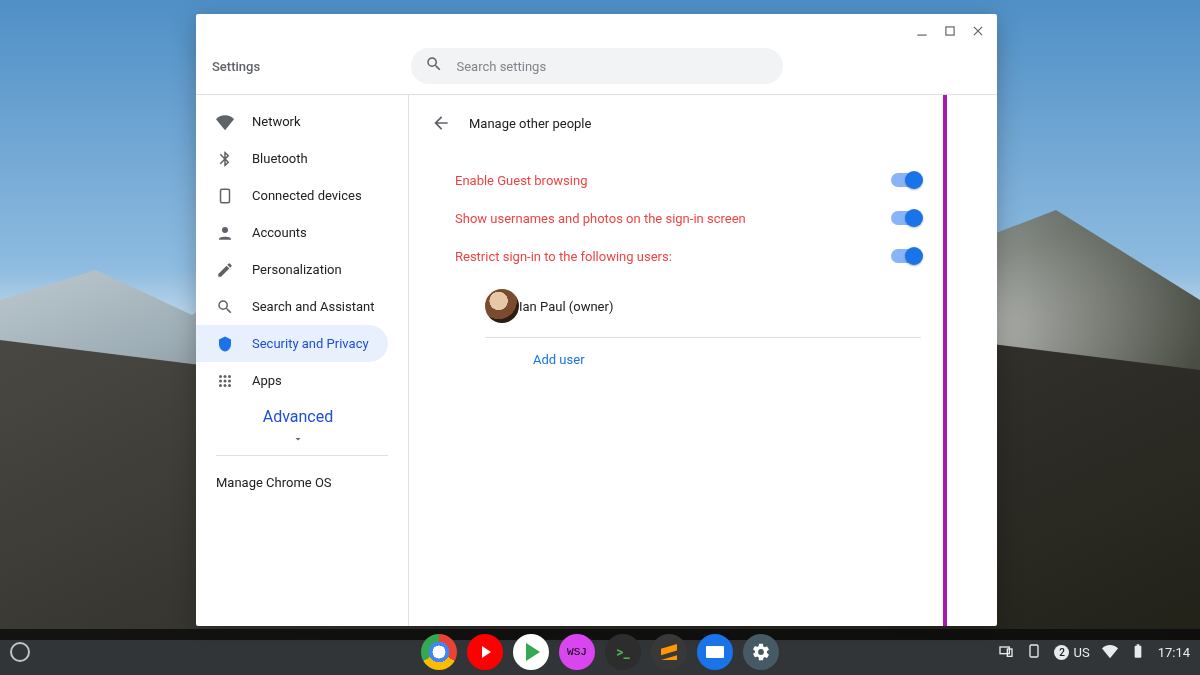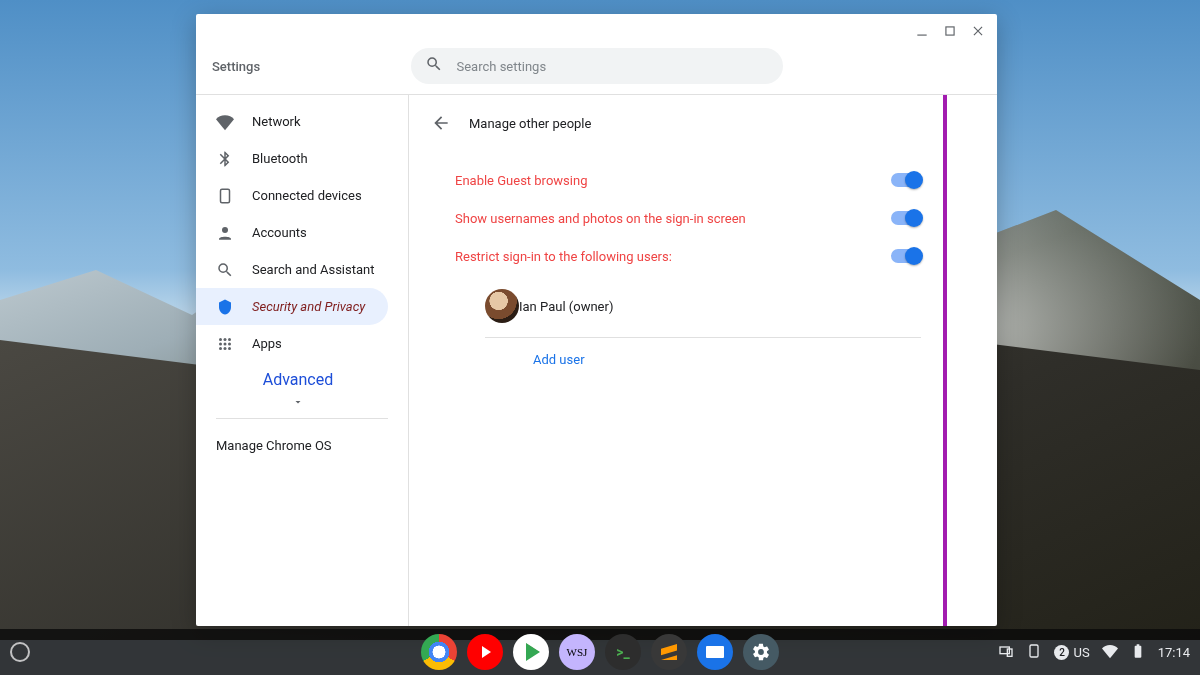--- a/index.html
+++ b/index.html
@@ -73,21 +73,21 @@
     height: 37px;
     display:flex; align-items:center;
     padding-left: 20px;
     gap: 18px;
     font-size: 13px;
     color:#202124;
     cursor: pointer;
     border-radius: 0 20px 20px 0;
     margin-right: 20px;
   }
-  .nav-item.active { background:#e8f0fe; color:#7f1d1d;font-style:italic; }
+  .nav-item.active { background:#e8f0fe; color:#1d4ed8; }
   .nav-item.active .nav-icon { color:#1a73e8; }
   .nav-icon { width:18px; height:18px; display:flex; align-items:center; justify-content:center; color:#5f6368; }
   .nav-icon svg { width:18px; height:18px; }
   .advanced-row {
     height: 42px; display:flex; align-items:center; justify-content:space-between;
     padding: 0 28px 0 20px; font-size:16px; color:#1d4ed8; cursor:pointer;
     border-top:0; margin-top:8px;flex-direction:column;
   }
   .sidebar-div { height:1px; background:#e0e0e0; margin: 6px 20px; }
   .about-row { height:40px; display:flex; align-items:center; padding-left:20px; font-size:13px; color:#202124; cursor:pointer;}
@@ -118,21 +118,21 @@
   .shelf-left, .shelf-center, .shelf-right { display:flex; align-items:center; gap:6px; }
   .shelf-center { position:absolute; left:50%; transform:translateX(-50%); gap:10px; }
   .launcher { width:20px; height:20px; border-radius:50%; border:2px solid rgba(255,255,255,.7); }
   .app { width:36px; height:36px; border-radius:50%; display:flex; align-items:center; justify-content:center; font-size:10px; color:#fff; cursor:pointer;}
   .app.chrome { background: radial-gradient(circle at 50% 50%, #fff 0 25%, #4285f4 26% 40%, transparent 41%), conic-gradient(#ea4335 0 120deg, #fbbc05 120deg 240deg, #34a853 240deg 360deg);}
   .app.youtube { background:#ff0000;}
   .app.youtube::after{content:"";border-left:9px solid #fff;border-top:6px solid transparent;border-bottom:6px solid transparent;margin-left:2px;}
   .app.play { background:#fff;}
   .app.play::after{content:"";width:0;height:0;border-left:14px solid;border-top:9px solid transparent;border-bottom:9px solid transparent; border-left-color:#34a853; margin-left:3px; filter:hue-rotate(0);}
   .app.play::before{content:"";position:absolute;width:0;height:0;border-left:14px solid #ea4335;border-top:9px solid transparent;border-bottom:9px solid transparent;margin-left:3px;clip-path:polygon(0 0,100% 50%,0 50%);}
-  .app.wsj { background:#c4b5fd; color:#000; font-family: Liberation Serif, serif; font-size:11px;}
+  .app.wsj { background:#d946ef; color:#000; font-family: Liberation Mono, monospace; font-size:11px;}
   .app.term { background:#2d2d2d;}
   .app.term::before{content:">_"; color:#4caf50; font-weight:bold; font-size:14px;}
   .app.subl { background:#383838;}
   .app.subl::before{content:"";width:16px;height:16px;background:#ff9800;clip-path:polygon(0 30%,100% 0,100% 40%,0 70%,0 100%,100% 70%,100% 100%,0 100%);}
   .app.files { background:#1a73e8;}
   .app.files::before{content:"";width:18px;height:12px;background:#fff;border-radius:1px;position:relative;}
   .app.sett { background:#455a64;}
   .app.sett svg{width:20px;height:20px;fill:#fff;}
   .tray { display:flex; align-items:center; gap:12px; color:#e8eaed; font-size:13px; }
   .tray svg { width:16px; height:16px; fill:#e8eaed; }
@@ -202,20 +202,28 @@
         <span>Connected devices</span>
       </div>
       <div class="nav-item">
         <span class="nav-icon">
             <svg viewBox="0 0 24 24" fill="currentColor">
               <circle cx="12" cy="8" r="4"></circle>
               <path d="M4 20c0-4 16-4 16 0v1H4z"></path>
             </svg>
           </span>
         <span>Accounts</span>
+      </div>
+      <div class="nav-item">
+        <span class="nav-icon">
+            <svg viewBox="0 0 24 24" fill="currentColor">
+              <path d="M3 17.25V21h3.75L17.81 9.94l-3.75-3.75L3 17.25zM20.71 7.04a1 1 0 000-1.41l-2.34-2.34a1 1 0 00-1.41 0l-1.83 1.83 3.75 3.75 1.83-1.83z"></path>
+            </svg>
+          </span>
+        <span>Personalization</span>
       </div>
       <div class="nav-item">
         <span class="nav-icon">
             <svg viewBox="0 0 24 24" fill="currentColor">
               <path d="M15.5 14h-.79l-.28-.27A6.471 6.471 0 0016 9.5 6.5 6.5 0 109.5 16c1.61 0 3.09-.59 4.23-1.57l.27.28v.79l5 4.99L20.49 19l-4.99-5zm-6 0C7.01 14 5 11.99 5 9.5S7.01 5 9.5 5 14 7.01 14 9.5 11.99 14 9.5 14z"></path>
             </svg>
           </span>
         <span>Search and Assistant</span>
       </div>
       <div class="nav-item active">

